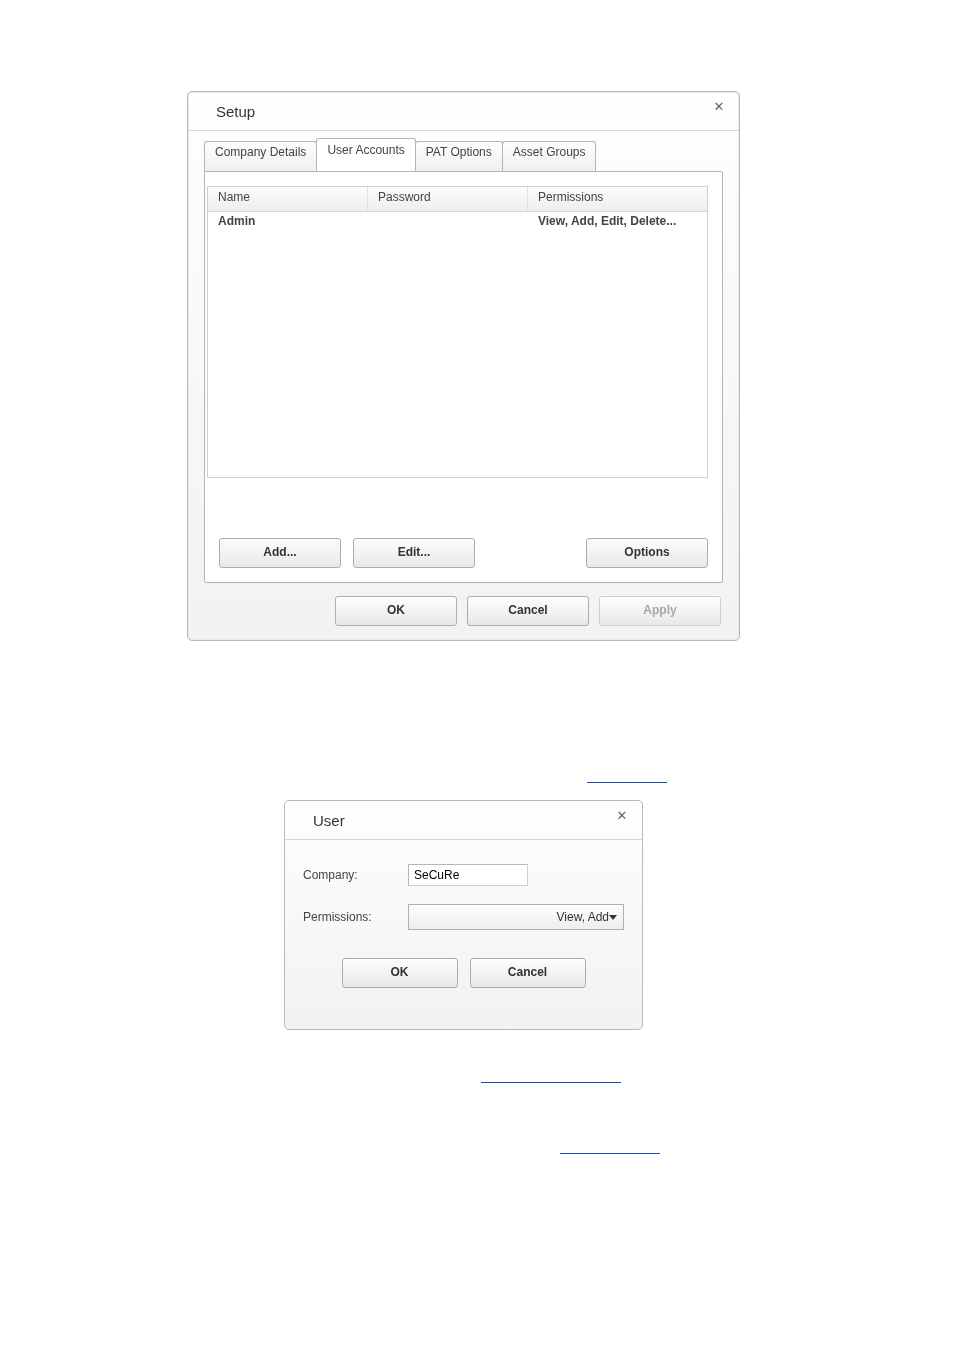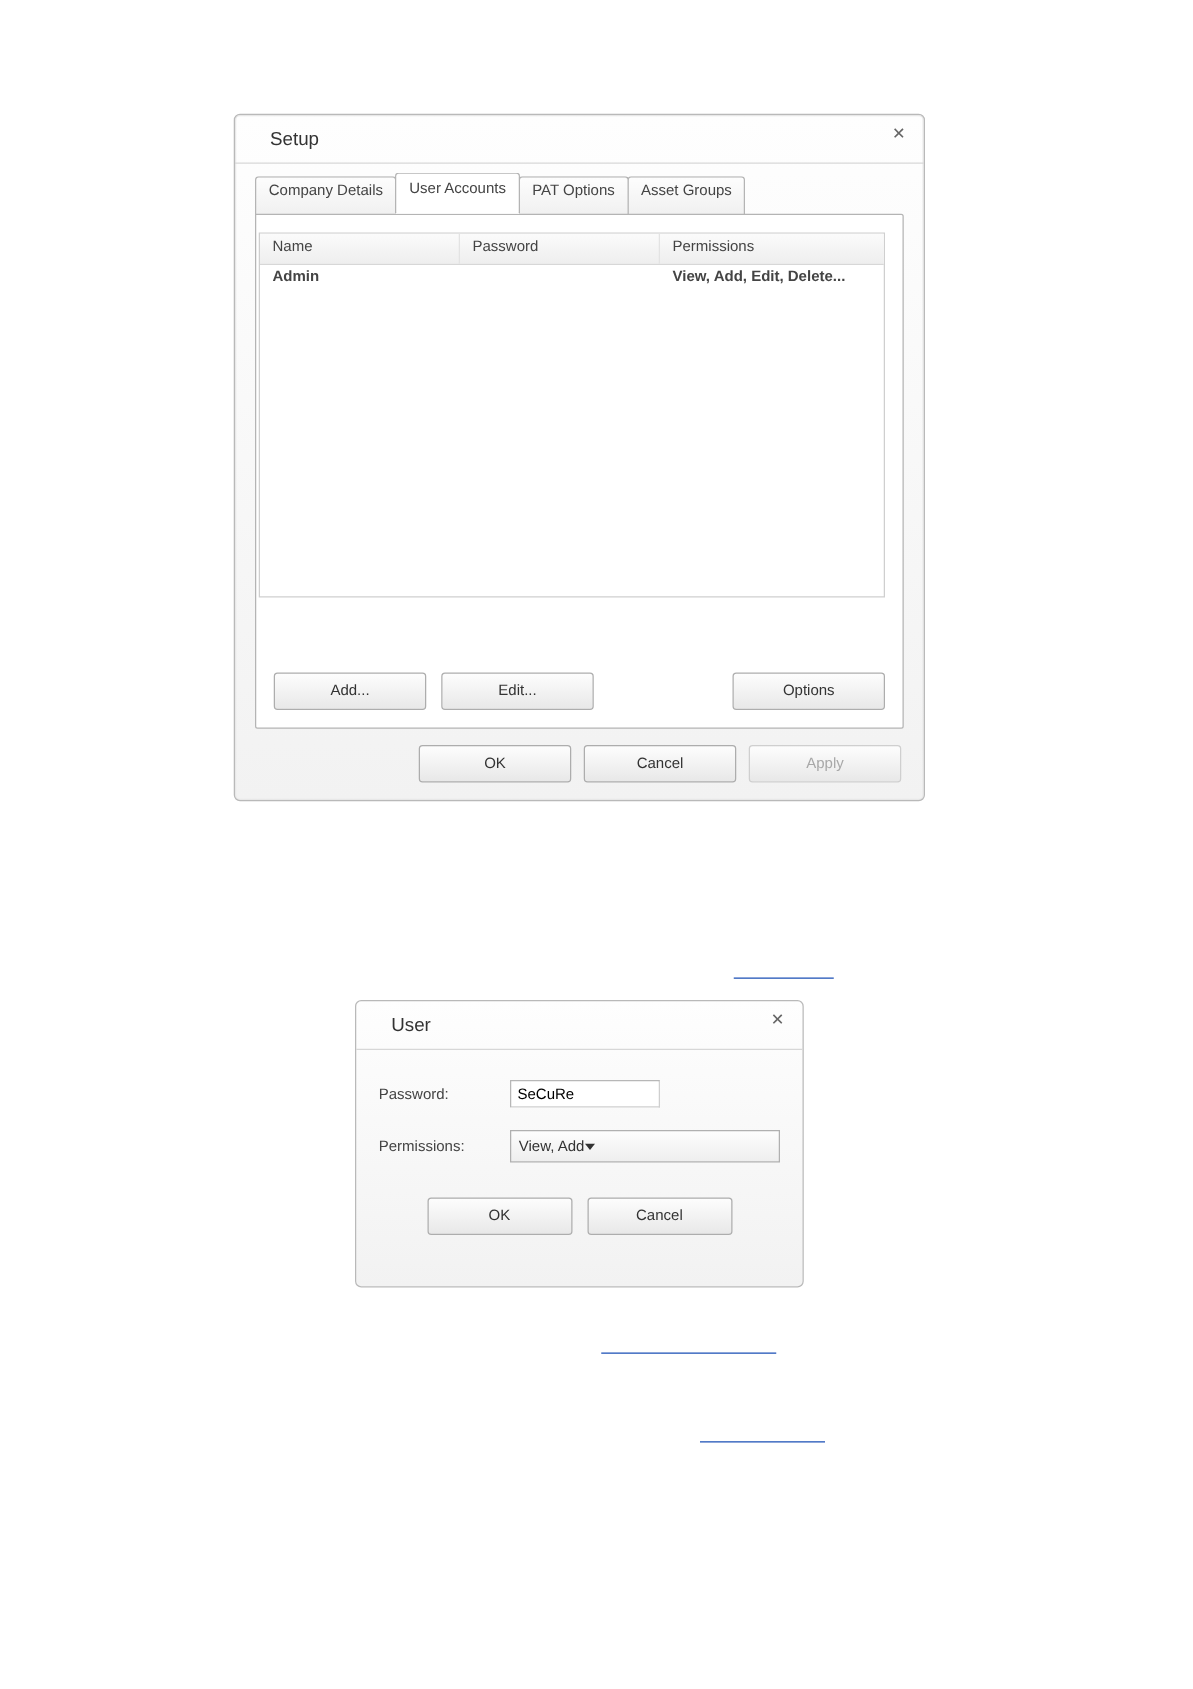--- a/index.html
+++ b/index.html
@@ -158,20 +158,21 @@
       height: 28px;
       border: 1px solid #adadad;
       background: linear-gradient(#fdfdfd, #e8e8e8);
       border-radius: 3px;
       font-size: 12px;
       color: #333;
       cursor: pointer;
       padding: 0 14px;
       text-align: center;
       line-height: 26px;
+      font-weight: bold;
     }
     .win-btn.disabled {
       color: #a8a8a8;
       border-color: #cfcfcf;
       cursor: default;
     }
 
     .dialog-footer {
       position: absolute;
       bottom: 14px;
@@ -218,21 +219,21 @@
       box-sizing: border-box;
     }
     .field-select {
       flex: 1;
       height: 24px;
       border: 1px solid #b0b0b0;
       background: linear-gradient(#fdfdfd, #eeeeee);
       font-size: 12px;
       display: flex;
       align-items: center;
-      justify-content: flex-start;
+      justify-content: flex-end;
       padding: 0 6px 0 6px;
       cursor: pointer;
     }
     .caret {
       width: 0;
       height: 0;
       border-left: 4px solid transparent;
       border-right: 4px solid transparent;
       border-top: 5px solid #333;
     }
@@ -314,21 +315,21 @@
 
     <div class="titlebar">
       <span>User</span>
       <span class="close-btn">✕</span>
     </div>
 
     <div class="user-body">
 
 
       <div class="field-row">
-        <div class="field-label">Password:</div>
+        <div class="field-label">Company:</div>
         <input class="field-input" value="SeCuRe" style="">
       </div>
 
       <div class="field-row">
         <div class="field-label">Permissions:</div>
         <div class="field-select">
           <span>View, Add</span>
           <span class="caret"></span>
         </div>
       </div>

